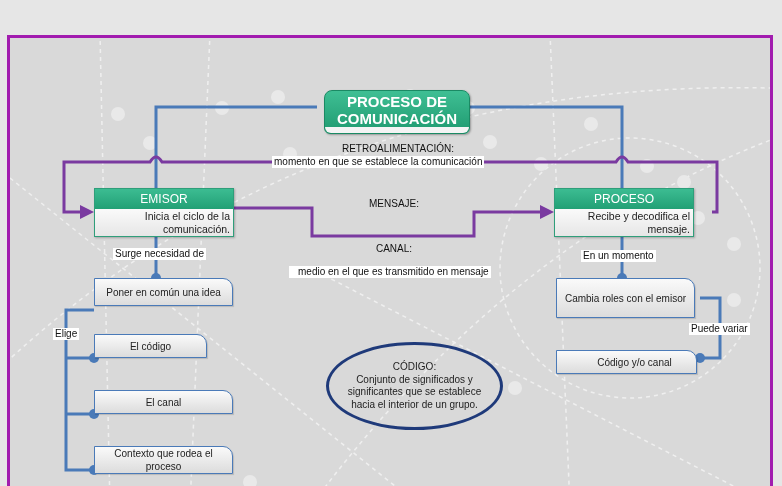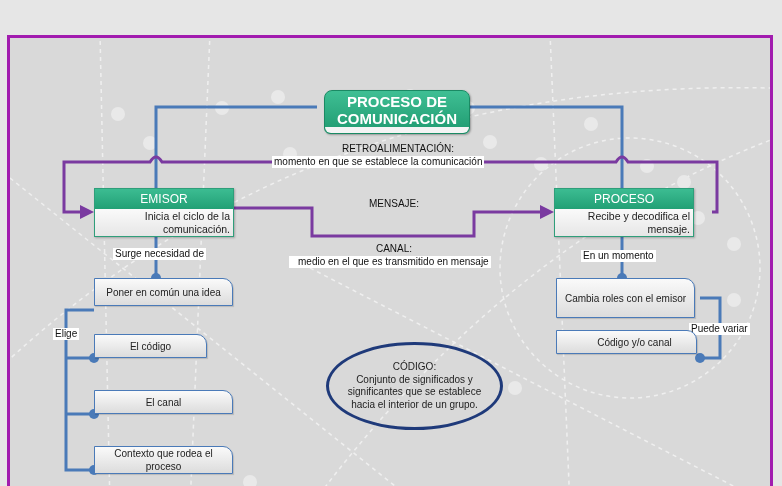--- a/index.html
+++ b/index.html
@@ -105,33 +105,33 @@
     <div class="hd">PROCESO</div>
     <div class="bd">Recibe y decodifica el mensaje.</div>
   </div>
 
   <div class="ctext" style="left:318px;top:105px;width:140px;">RETROALIMENTACIÓN:</div>
   <div class="lbl" style="left:262px;top:118px;">momento en que se establece la comunicación</div>
 
   <div class="ctext" style="left:334px;top:160px;width:100px;">MENSAJE:</div>
 
   <div class="ctext" style="left:334px;top:205px;width:100px;">CANAL:</div>
-  <div class="lbl" style="left:279px;top:218px;padding-left:9px;">medio en el que es transmitido en mensaje</div>
+  <div class="lbl" style="left:279px;top:228px;padding-left:9px;">medio en el que es transmitido en mensaje</div>
 
   <div class="lbl" style="left:103px;top:210px;">Surge necesidad de</div>
   <div class="box" style="left:84px;top:240px;width:139px;height:28px;">Poner en común una idea</div>
   <div class="lbl" style="left:43px;top:290px;">Elige</div>
   <div class="box" style="left:84px;top:296px;width:113px;height:24px;">El código</div>
   <div class="box" style="left:84px;top:352px;width:139px;height:24px;">El canal</div>
   <div class="box" style="left:84px;top:408px;width:139px;height:28px;">Contexto que rodea el proceso</div>
 
   <div class="lbl" style="left:571px;top:212px;">En un momento</div>
   <div class="box" style="left:546px;top:240px;width:139px;height:40px;">Cambia roles con el emisor</div>
   <div class="lbl" style="left:679px;top:285px;">Puede variar</div>
-  <div class="box" style="left:546px;top:292px;width:141px;height:24px;padding-left:20px;">Código y/o canal</div>
+  <div class="box" style="left:546px;top:312px;width:141px;height:24px;padding-left:20px;">Código y/o canal</div>
 
   <div class="ellipse">
     <div>CÓDIGO:</div>
     <div>Conjunto de significados y</div>
     <div>significantes que se establece</div>
     <div>hacia el interior de un grupo.</div>
   </div>
 </div>
 
 </body></html>

